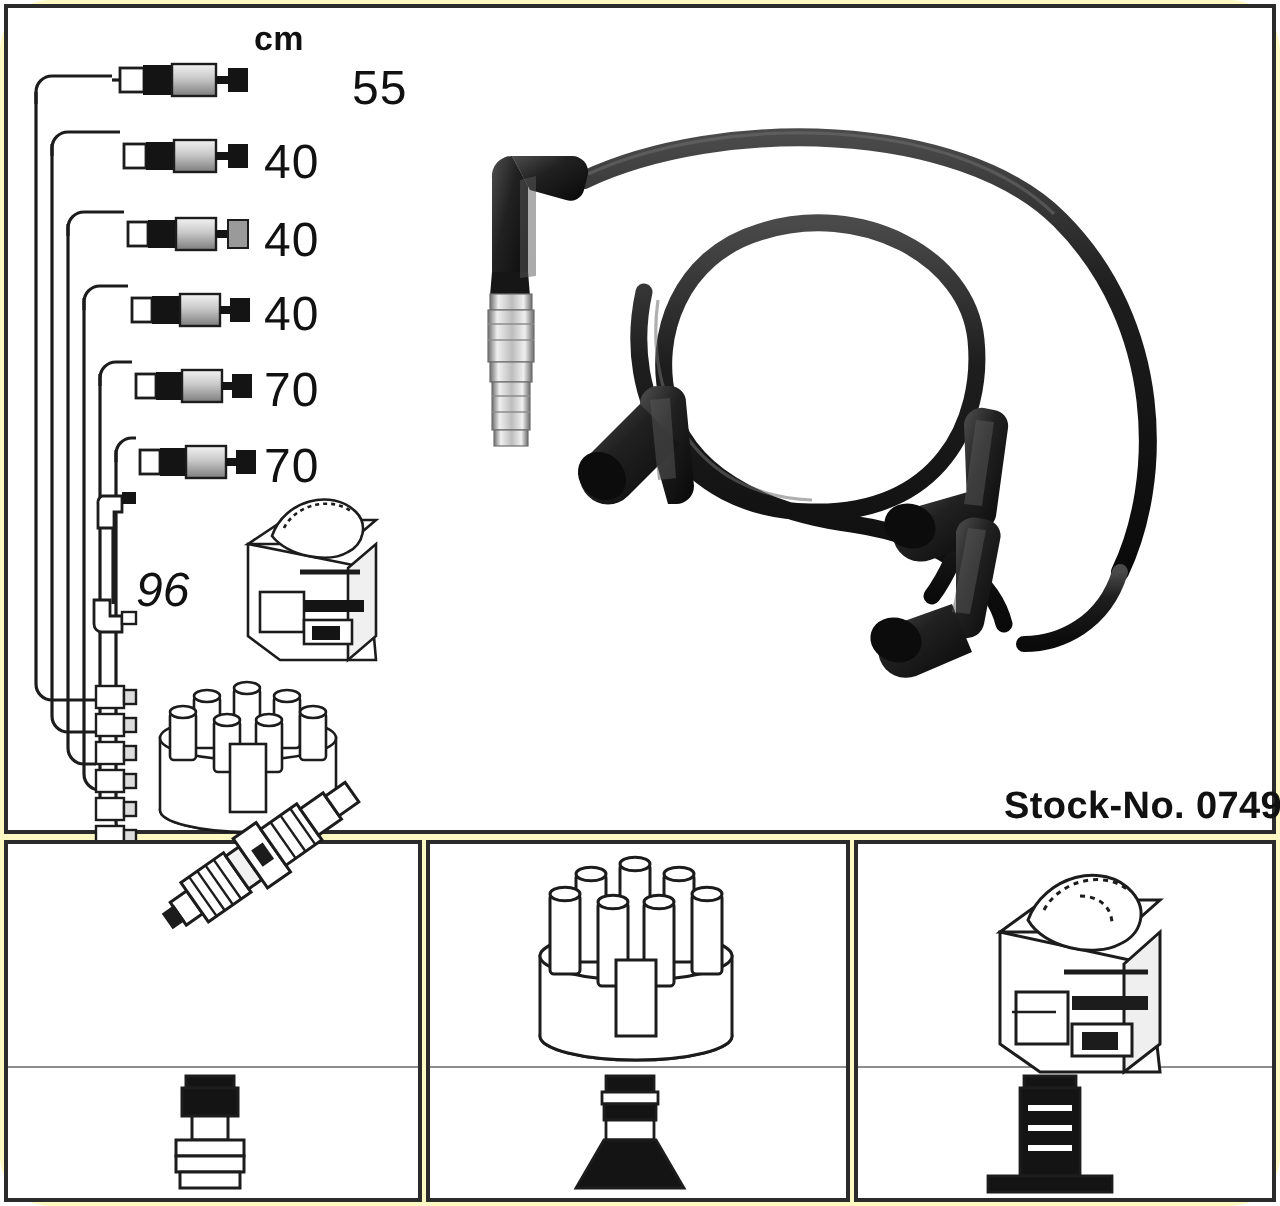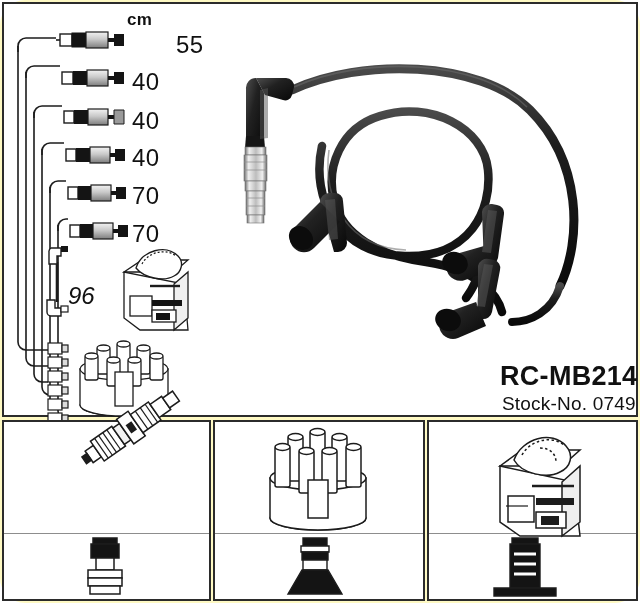--- a/index.html
+++ b/index.html
@@ -36,21 +36,21 @@
   .len-label{
     position:absolute;font-size:24px;color:#111;font-weight:400;
     letter-spacing:.5px;
   }
   #len-96{position:absolute;font-size:24px;color:#111;font-style:italic;}
   .part-code{
     position:absolute;font-size:27px;font-weight:bold;color:#111;
     letter-spacing:.3px;white-space:nowrap;
   }
   .stock-code{
-    position:absolute;font-size:19px;font-weight:normal;color:#111;
+    position:absolute;font-size:19px;font-weight:bold;color:#111;
     letter-spacing:.2px;white-space:nowrap;
   }
 
   
   .svg-layer{position:absolute;left:0;top:0;overflow:visible;}
 
   
   .photo{position:absolute;}
 </style>
 </head>
@@ -64,21 +64,20 @@
 
   <div class="len-label" style="left:132px;top:31px;margin-left:44px;">55</div>
   <div class="len-label" style="left:132px;top:68px;">40</div>
   <div class="len-label" style="left:132px;top:107px;">40</div>
   <div class="len-label" style="left:132px;top:144px;">40</div>
   <div class="len-label" style="left:132px;top:182px;">70</div>
   <div class="len-label" style="left:132px;top:220px;">70</div>
 
   <div id="len-96" style="left:68px;top:282px;">96</div>
 
-  <div class="part-code" style="left:500px;top:361px;">RC-MB214</div>
   <div class="stock-code" style="left:502px;top:393px;">Stock-No. 0749</div>
 
   <svg class="svg-layer" width="640" height="603">
     <defs>
       <linearGradient id="metalH" x1="0" y1="0" x2="0" y2="1">
         <stop offset="0%" stop-color="#f2f2f2"></stop>
         <stop offset="45%" stop-color="#c9c9c9"></stop>
         <stop offset="100%" stop-color="#7d7d7d"></stop>
       </linearGradient>
       <linearGradient id="metalV" x1="0" y1="0" x2="1" y2="0">

